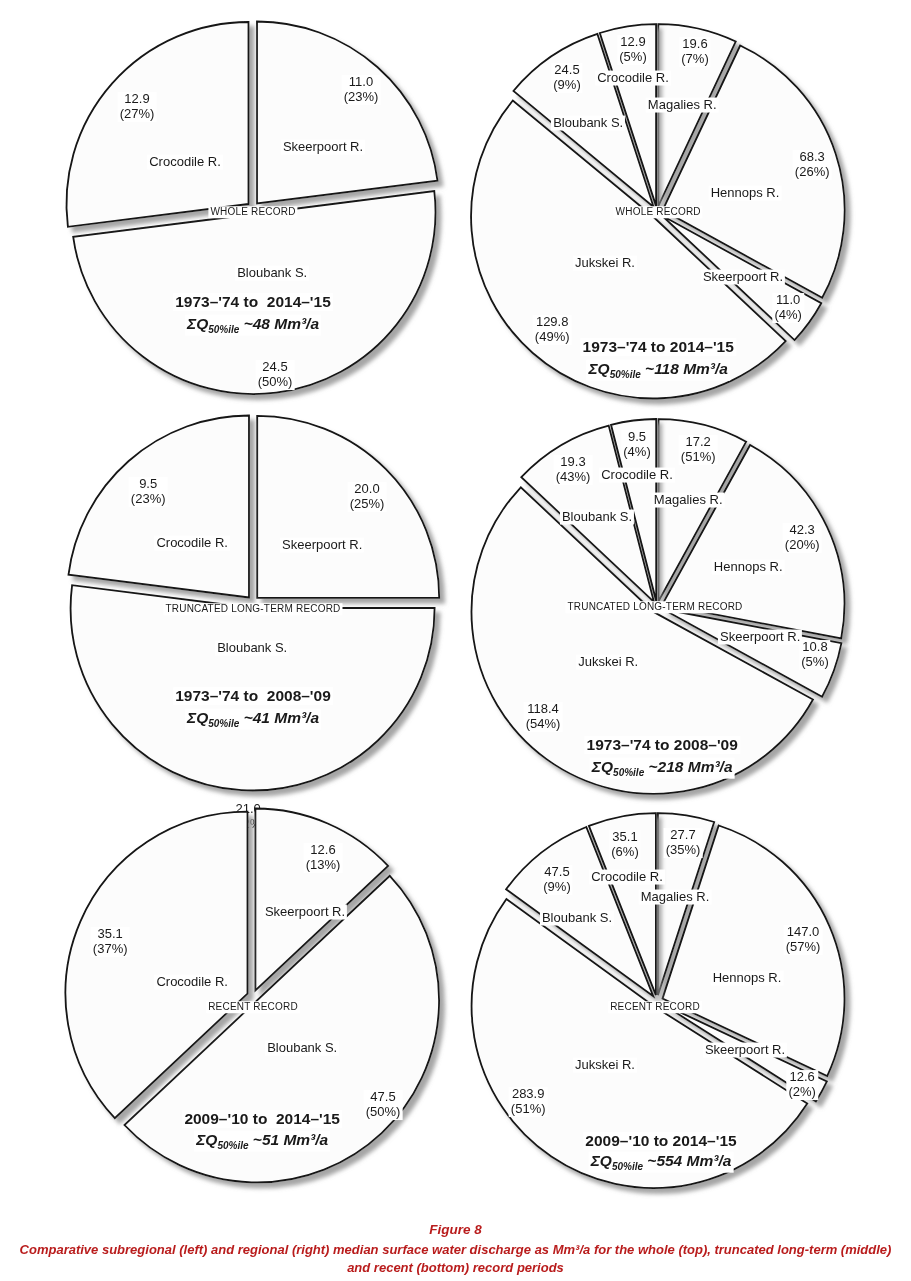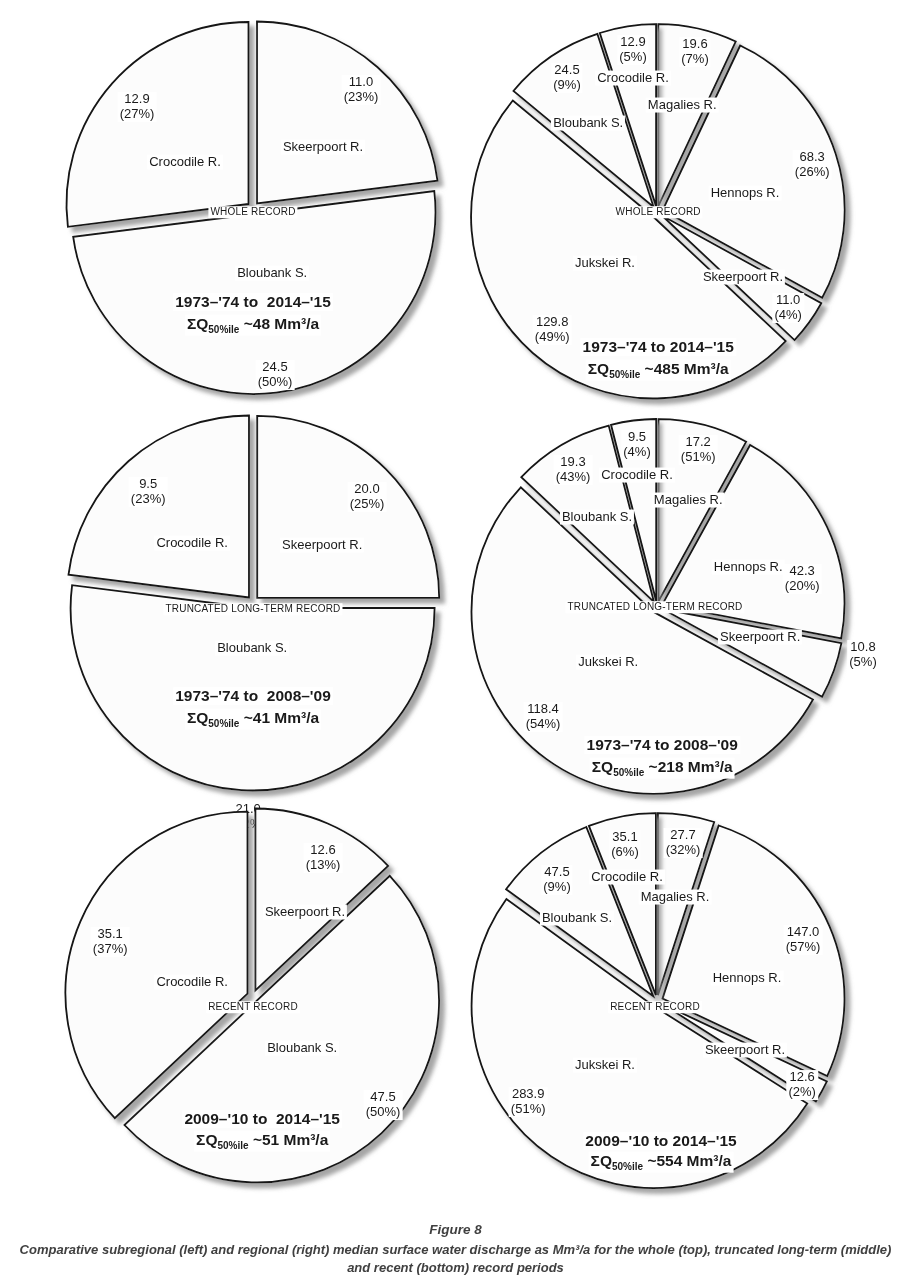--- a/index.html
+++ b/index.html
@@ -7,24 +7,24 @@
        font-family:"Liberation Sans",sans-serif;color:#141414;}
   .page{position:absolute;inset:0;}
   .pie{position:absolute;width:400px;height:400px;}
   .pie svg{position:absolute;left:0;top:0;display:block;}
   .wedge{fill:#fcfcfc;stroke:#141414;stroke-width:1.8;}
   .lbl{position:absolute;transform:translate(-50%,-50%);
        font-size:13px;line-height:1.15;text-align:center;color:#1a1a1a;
        white-space:pre-line;background:#ffffff;padding:0 2px;}
   .lbl.title{font-size:10px;white-space:nowrap;letter-spacing:.2px;}
   .lbl.period{font-size:15.5px;font-weight:bold;white-space:pre;}
-  .lbl.sum{font-size:15.5px;font-weight:bold;white-space:nowrap;}
+  .lbl.sum{font-size:15.5px;font-weight:bold;white-space:nowrap;font-style:italic;}
   .lbl.sum sub{font-size:10px;}
   .caption{position:absolute;left:0;right:0;top:1222px;text-align:center;
-           font-style:italic;font-weight:bold;color:#404040;}
+           font-style:italic;font-weight:bold;color:#b91c1c;}
   .cap-label{font-size:13.5px;margin-bottom:4px;}
   .cap-text{font-size:13px;width:884px;margin:0 auto;line-height:1.4;}
 </style>
 </head>
 <body>
 
 <div class="page">
   <div class="pie" style="left:53px;top:8px">
       <svg width="400" height="400">
         <defs>
@@ -76,21 +76,21 @@
 (49%)</div>
       <div class="lbl name" style="left: 37%; top: 62.8%;">Jukskei R.</div>
       <div class="lbl val" style="left: 27.5%; top: 16.5%;">24.5
 (9%)</div>
       <div class="lbl name" style="left: 32.8%; top: 27.8%;">Bloubank S.</div>
       <div class="lbl val" style="left: 44%; top: 9.5%;">12.9
 (5%)</div>
       <div class="lbl name" style="left: 44%; top: 16.5%;">Crocodile R.</div>
       <div class="lbl title" style="left: 50.3%; top: 50%;">WHOLE RECORD</div>
       <div class="lbl period" style="left: 50.3%; top: 83.8%;">1973–'74 to 2014–'15</div>
-      <div class="lbl sum" style="left: 50.3%; top: 89.5%;"><span>ΣQ</span><sub>50%ile</sub><span>  ~485 Mm³/a</span></div>
+      <div class="lbl sum" style="left: 50.3%; top: 89.5%;"><span>ΣQ</span><sub>50%ile</sub><span>  ~118 Mm³/a</span></div>
     </div>
   <div class="pie" style="left:53px;top:402px">
       <svg width="400" height="400">
         <defs>
           <filter id="ds2" x="-30%" y="-30%" width="170%" height="170%">
             <feDropShadow dx="5" dy="5" stdDeviation="2.2" flood-color="#8f8f8f" flood-opacity="0.8"></feDropShadow>
           </filter>
         </defs>
         <path d="M 204.2 195.8 L 204.2 13.8 A 182 182 0 0 1 386.2 195.8 Z" class="wedge" filter="url(#ds2)"></path>
         <path d="M 199.6 206.0 L 381.6 206.0 A 182 182 0 1 1 19.1 183.2 Z" class="wedge" filter="url(#ds2)"></path>
@@ -119,24 +119,24 @@
         <path d="M 201.5 194.2 L 201.5 12.2 A 182 182 0 0 1 289.2 34.7 Z" class="wedge" filter="url(#ds3)"></path>
         <path d="M 205.4 197.4 L 293.1 38.0 A 182 182 0 0 1 384.2 231.5 Z" class="wedge" filter="url(#ds3)"></path>
         <path d="M 205.6 202.0 L 384.4 236.1 A 182 182 0 0 1 365.1 289.7 Z" class="wedge" filter="url(#ds3)"></path>
         <path d="M 196.5 204.9 L 356.0 292.5 A 182 182 0 1 1 63.8 80.3 Z" class="wedge" filter="url(#ds3)"></path>
         <path d="M 196.9 194.8 L 64.3 70.2 A 182 182 0 0 1 151.7 18.6 Z" class="wedge" filter="url(#ds3)"></path>
         <path d="M 199.2 194.0 L 154.0 17.8 A 182 182 0 0 1 199.2 12.0 Z" class="wedge" filter="url(#ds3)"></path>
       </svg>
       <div class="lbl val" style="left: 60.3%; top: 10.8%;">17.2
 (51%)</div>
       <div class="lbl name" style="left: 57.8%; top: 23.3%;">Magalies R.</div>
-      <div class="lbl val" style="left: 86.3%; top: 32.8%; margin-top: 41px;">42.3
+      <div class="lbl val" style="left: 86.3%; top: 32.8%;">42.3
 (20%)</div>
       <div class="lbl name" style="left: 72.8%; top: 40%;">Hennops R.</div>
-      <div class="lbl val" style="left: 89.5%; top: 62%; margin-left: 48px;">10.8
+      <div class="lbl val" style="left: 89.5%; top: 62%;">10.8
 (5%)</div>
       <div class="lbl name" style="left: 75.8%; top: 57.5%;">Skeerpoort R.</div>
       <div class="lbl val" style="left: 21.5%; top: 77.5%;">118.4
 (54%)</div>
       <div class="lbl name" style="left: 37.8%; top: 63.8%;">Jukskei R.</div>
       <div class="lbl val" style="left: 29%; top: 15.8%;">19.3
 (43%)</div>
       <div class="lbl name" style="left: 35%; top: 27.5%;">Bloubank S.</div>
       <div class="lbl val" style="left: 45%; top: 9.5%;">9.5
 (4%)</div>
@@ -177,21 +177,21 @@
           </filter>
         </defs>
         <path d="M 200.9 194.1 L 200.9 12.1 A 182 182 0 0 1 257.2 21.0 Z" class="wedge" filter="url(#ds5)"></path>
         <path d="M 205.5 197.6 L 261.7 24.5 A 182 182 0 0 1 370.2 275.1 Z" class="wedge" filter="url(#ds5)"></path>
         <path d="M 205.3 202.9 L 369.9 280.4 A 182 182 0 0 1 358.9 300.4 Z" class="wedge" filter="url(#ds5)"></path>
         <path d="M 196.6 205.0 L 350.3 302.5 A 182 182 0 1 1 49.4 98.0 Z" class="wedge" filter="url(#ds5)"></path>
         <path d="M 196.3 195.3 L 49.1 88.3 A 182 182 0 0 1 129.3 26.0 Z" class="wedge" filter="url(#ds5)"></path>
         <path d="M 198.9 194.1 L 131.9 24.9 A 182 182 0 0 1 198.9 12.1 Z" class="wedge" filter="url(#ds5)"></path>
       </svg>
       <div class="lbl val" style="left: 56.5%; top: 10.5%;">27.7
-(32%)</div>
+(35%)</div>
       <div class="lbl name" style="left: 54.5%; top: 24%;">Magalies R.</div>
       <div class="lbl val" style="left: 86.5%; top: 34.8%;">147.0
 (57%)</div>
       <div class="lbl name" style="left: 72.5%; top: 44.3%;">Hennops R.</div>
       <div class="lbl val" style="left: 86.3%; top: 71%;">12.6
 (2%)</div>
       <div class="lbl name" style="left: 72%; top: 62.3%;">Skeerpoort R.</div>
       <div class="lbl val" style="left: 17.8%; top: 75.3%;">283.9
 (51%)</div>
       <div class="lbl name" style="left: 37%; top: 66%;">Jukskei R.</div>

